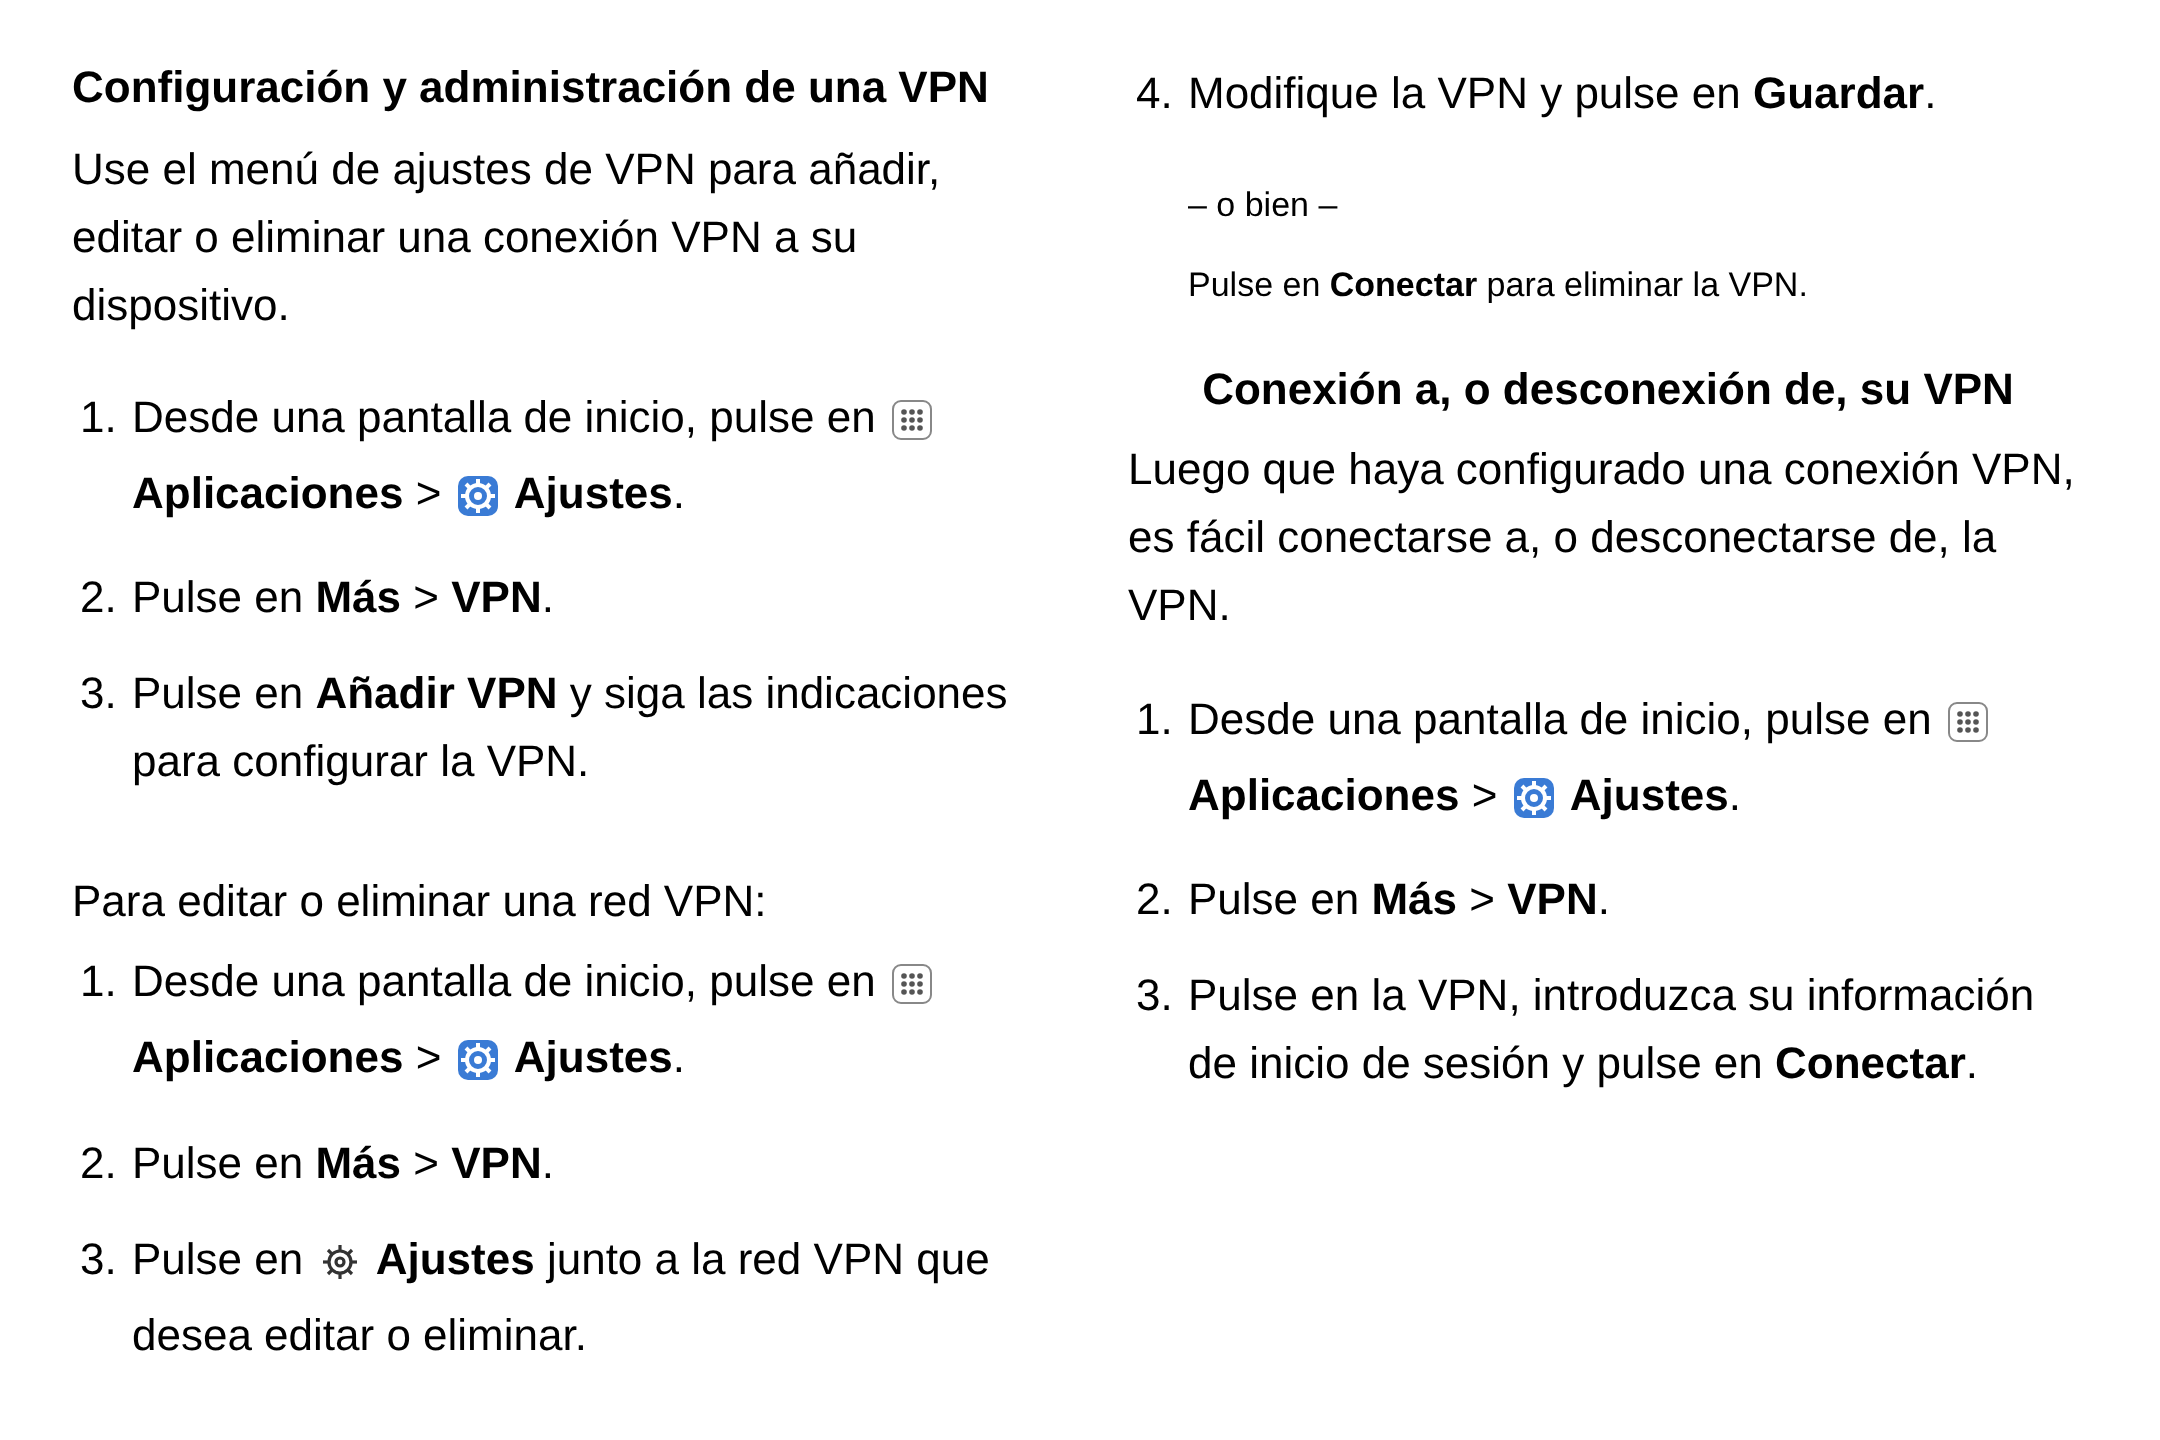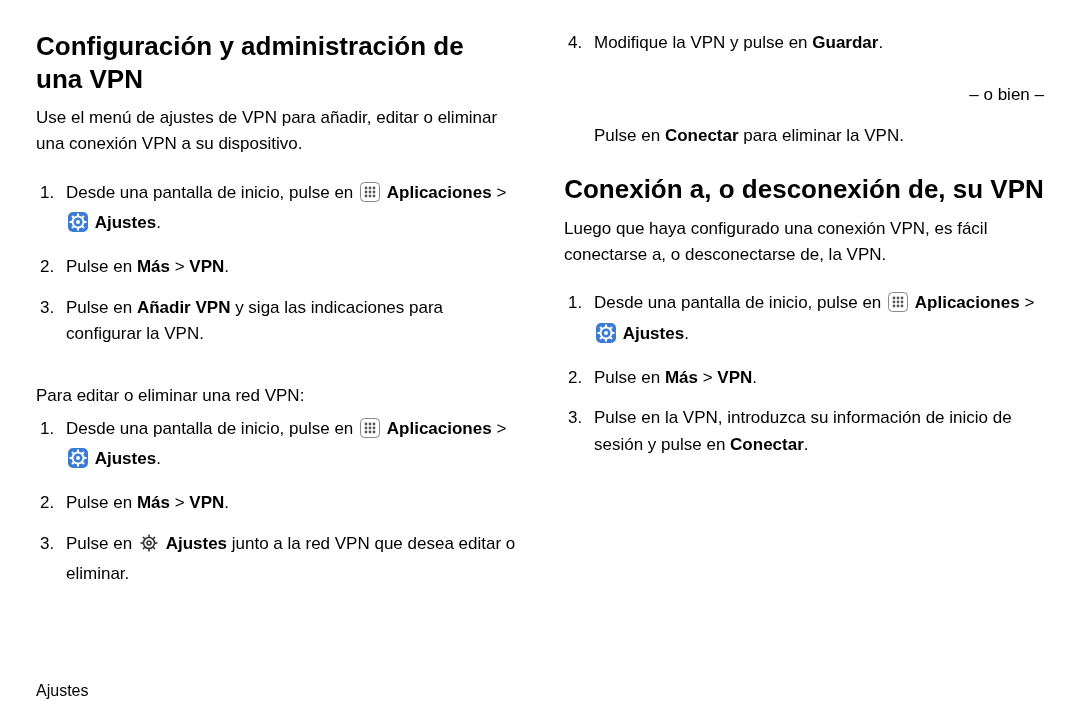--- a/index.html
+++ b/index.html
@@ -17,27 +17,27 @@
     flex: 1;
     display: flex;
     gap: 48px;
   }
   .col {
     flex: 1;
     display: flex;
     flex-direction: column;
   }
   h2 {
-    font-size: 26px;
+    font-size: 22px;
     font-weight: 700;
     line-height: 1.25;
     margin-bottom: 10px;
   }
   p, li {
-    font-size: 17px;
+    font-size: 22px;
     line-height: 1.55;
   }
   .intro { margin-bottom: 22px; }
   .lead { margin-bottom: 6px; }
   ol {
     list-style: none;
     counter-reset: item;
     margin-bottom: 22px;
   }
   ol > li {
@@ -195,21 +195,21 @@
       </li>
     </ol>
   </div>
 
   <div class="col">
     <ol class="continue">
       <li>
         <span>Modifique la VPN y pulse en </span><span class="b">Guardar</span><span>.</span>
       </li>
     </ol>
-    <p class="sub" style="margin-top:-10px;text-align:right;">– o bien –</p>
+    <p class="sub" style="margin-top:-10px;">– o bien –</p>
     <p class="sub">
       <span>Pulse en </span><span class="b">Conectar</span><span> para eliminar la VPN.</span>
     </p>
 
     <h2 style="margin-top:10px;text-align:center;">Conexión a, o desconexión de, su VPN</h2>
     <p class="intro">Luego que haya configurado una conexión VPN, es fácil conectarse a, o desconectarse de, la VPN.</p>
 
     <ol>
       <li>
         <span>Desde una pantalla de inicio, pulse en </span>

